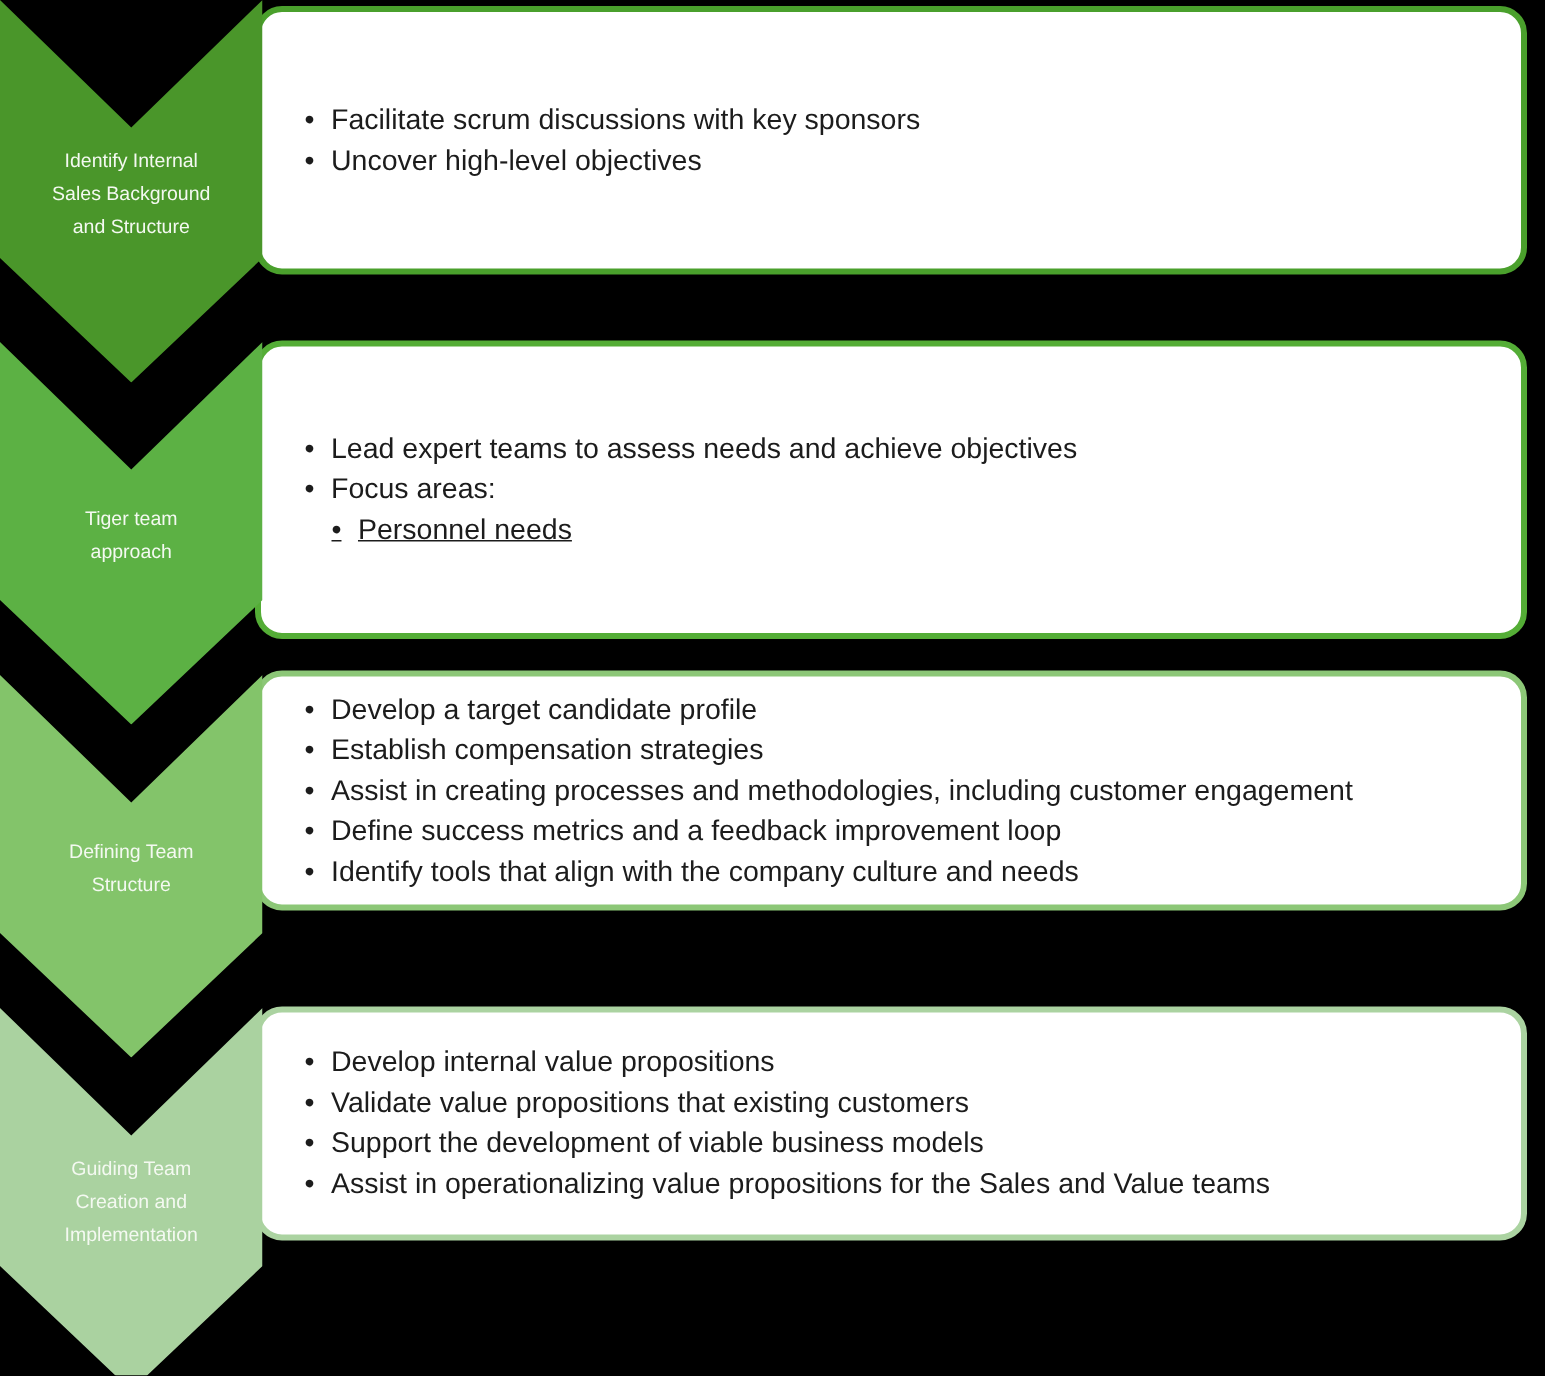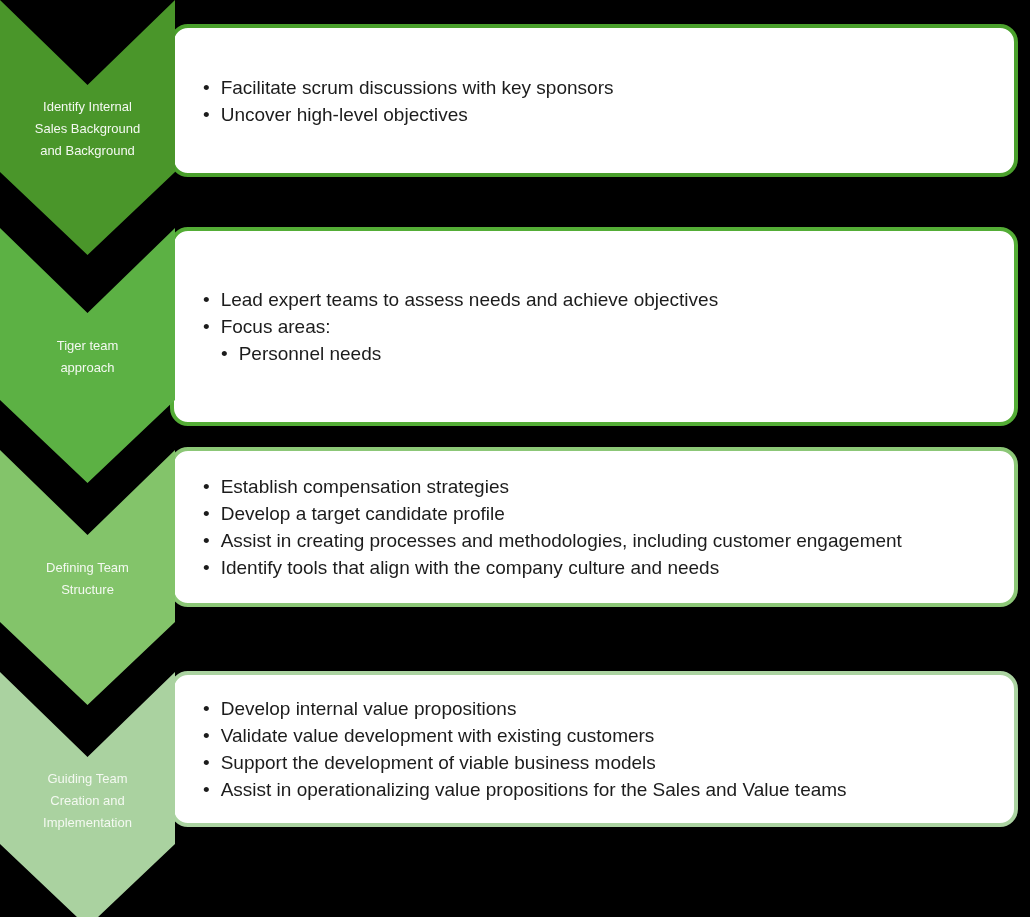--- a/index.html
+++ b/index.html
@@ -52,50 +52,51 @@
     line-height: 22px;
   }
   ul.bullet-list {
     list-style: none;
     margin: 0;
     padding: 0 16px 0 29px;
   }
   ul.bullet-list.sub {
     padding: 0;
     margin-left: 18px;
+    text-decoration: underline;
   }
   li.bullet-item {
     font-size: 19px;
     line-height: 27px;
     color: #1c1c1c;
   }
   li.bullet-item::before {
     content: "\2022";
     margin-right: 11px;
   }
 </style>
 </head>
 <body>
 
 <div id="canvas">
 
   <div class="stage">
-    <div class="box" style="top: 24px; height: 153px; border-color: rgb(74, 160, 44);">
+    <div class="box" style="top: 4px; height: 179px; border-color: rgb(74, 160, 44);">
       <ul class="bullet-list">
           <li class="bullet-item"><span>Facilitate scrum discussions with key sponsors</span></li>
           <li class="bullet-item"><span>Uncover high-level objectives</span></li>
         </ul>
     </div>
     <svg class="chevron" style="top:0px;" viewBox="0 0 175 255">
       <polygon points="0,0 87.5,85 175,0 175,172 87.5,255 0,172" fill="#4a962a"></polygon>
     </svg>
     <div class="stage-label" style="top:85px;">
         <div>Identify Internal</div>
         <div>Sales Background</div>
-        <div>and Background</div>
+        <div>and Structure</div>
       </div>
   </div>
 
   <div class="stage">
     <div class="box" style="top: 227px; height: 199px; border-color: rgb(84, 173, 54);">
       <ul class="bullet-list">
           <li class="bullet-item"><span>Lead expert teams to assess needs and achieve objectives</span></li>
           <li class="bullet-item"><span>Focus areas:</span><ul class="bullet-list sub">
               <li class="bullet-item"><span>Personnel needs</span></li>
             </ul></li>
@@ -106,40 +107,41 @@
     </svg>
     <div class="stage-label" style="top:313px;">
         <div>Tiger team</div>
         <div>approach</div>
       </div>
   </div>
 
   <div class="stage">
     <div class="box" style="top: 447px; height: 160px; border-color: rgb(140, 199, 119);">
       <ul class="bullet-list">
+          <li class="bullet-item"><span>Develop a target candidate profile</span></li>
           <li class="bullet-item"><span>Establish compensation strategies</span></li>
-          <li class="bullet-item"><span>Develop a target candidate profile</span></li>
           <li class="bullet-item"><span>Assist in creating processes and methodologies, including customer engagement</span></li>
+          <li class="bullet-item"><span>Define success metrics and a feedback improvement loop</span></li>
           <li class="bullet-item"><span>Identify tools that align with the company culture and needs</span></li>
         </ul>
     </div>
     <svg class="chevron" style="top:450px;" viewBox="0 0 175 255">
       <polygon points="0,0 87.5,85 175,0 175,172 87.5,255 0,172" fill="#83c46a"></polygon>
     </svg>
     <div class="stage-label" style="top:535px;">
         <div>Defining Team</div>
         <div>Structure</div>
       </div>
   </div>
 
   <div class="stage">
     <div class="box" style="top: 671px; height: 156px; border-color: rgb(171, 211, 161);">
       <ul class="bullet-list">
           <li class="bullet-item"><span>Develop internal value propositions</span></li>
-          <li class="bullet-item"><span>Validate value development with existing customers</span></li>
+          <li class="bullet-item"><span>Validate value propositions that existing customers</span></li>
           <li class="bullet-item"><span>Support the development of viable business models</span></li>
           <li class="bullet-item"><span>Assist in operationalizing value propositions for the Sales and Value teams</span></li>
         </ul>
     </div>
     <svg class="chevron" style="top:672px;" viewBox="0 0 175 255">
       <polygon points="0,0 87.5,85 175,0 175,172 87.5,255 0,172" fill="#aad2a0"></polygon>
     </svg>
     <div class="stage-label" style="top:757px;">
         <div>Guiding Team</div>
         <div>Creation and</div>

